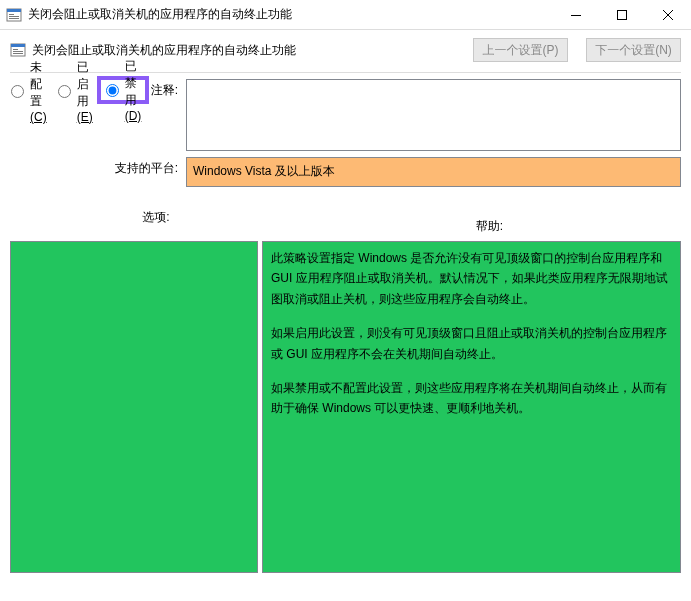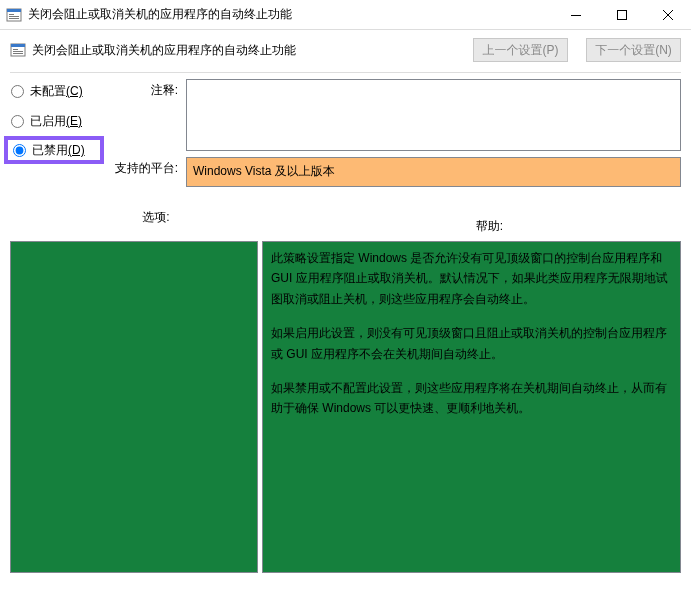--- a/index.html
+++ b/index.html
@@ -58,21 +58,21 @@
   .divider { height: 1px; background: #ddd; margin: 0 10px; }
   
   .upper {
     display: flex;
     padding: 6px 10px 4px 10px;
     gap: 10px;
   }
   .radio-col {
     width: 88px;
     display: flex;
-    flex-direction: column;
+    flex-direction: row;
     gap: 10px;
     padding-top: 2px;
   }
   .radio-item {
     display: flex;
     align-items: center;
     gap: 4px;
     font-size: 12px;
     height: 20px;
   }
@@ -131,21 +131,21 @@
   .lower-headings .col-a { width: 288px; }
   .lower-headings .col-b { flex: 1; margin-top: 9px; }
   
   .lower-panes {
     display: flex;
     padding: 2px 10px 10px 10px;
     gap: 4px;
   }
   .pane {
     border: 1px solid #828790;
-    background: #15803d;
+    background: #22c55e;
     height: 332px;
     overflow: auto;
     font-size: 12px;
   }
   .pane.options { width: 248px; }
   .pane.help {
     flex: 1;
     padding: 6px 10px 6px 8px;
     line-height: 1.7;
   }

